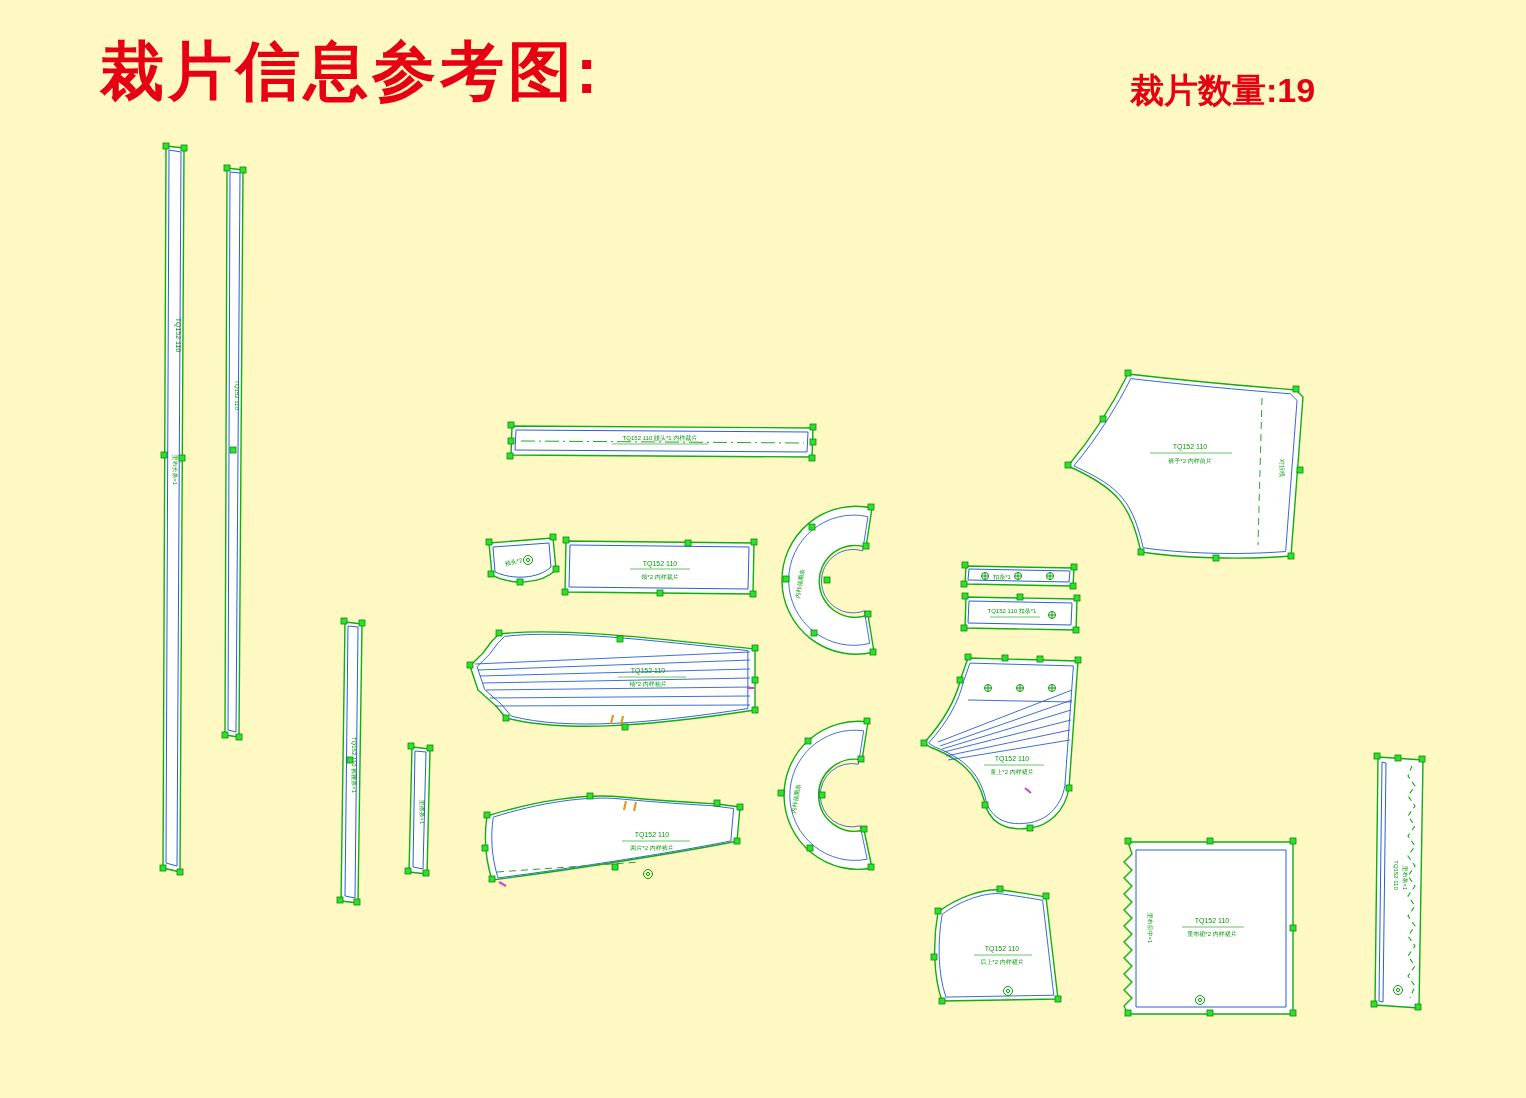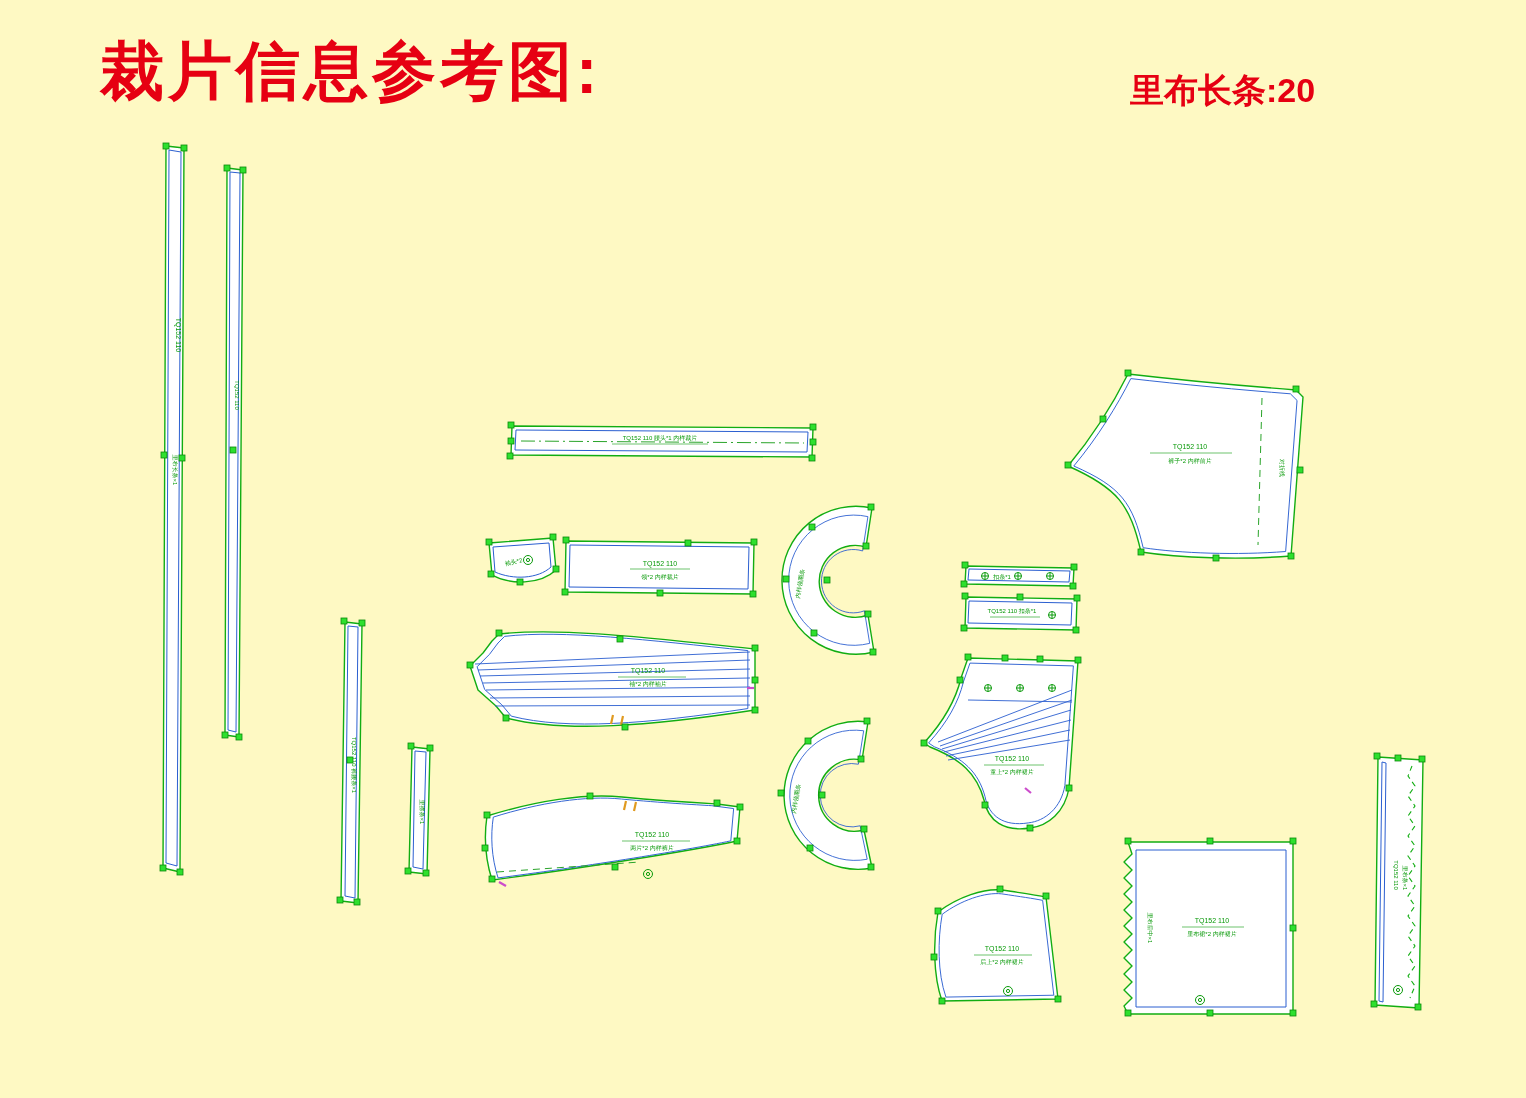--- a/index.html
+++ b/index.html
@@ -23,21 +23,21 @@
   .notch-m{stroke:#cc4ccc;stroke-width:2.2;}
   #mk rect{fill:#2ee02e;stroke:#0a8a0a;stroke-width:0.8;}
   #btn circle,#btn path{fill:none;stroke:#0a9a0a;stroke-width:1;}
   #gc circle{fill:none;stroke:#0a9a0a;stroke-width:1;}
 </style>
 </head>
 <body>
 
 <div id="stage">
   <div id="title">裁片信息参考图:</div>
-  <div id="count"><span>里布长条:</span><span>20</span></div>
+  <div id="count"><span>裁片数量:</span><span>19</span></div>
 
   <svg width="1526" height="1098" viewBox="0 0 1526 1098">
     <defs>
       <symbol id="mk" overflow="visible">
           <rect x="-3" y="-3" width="6" height="6"></rect>
         </symbol>
       <symbol id="btn" overflow="visible">
           <circle r="3.5"></circle>
           <path d="M-3.5,0H3.5M0,-3.5V3.5"></path>
         </symbol>

